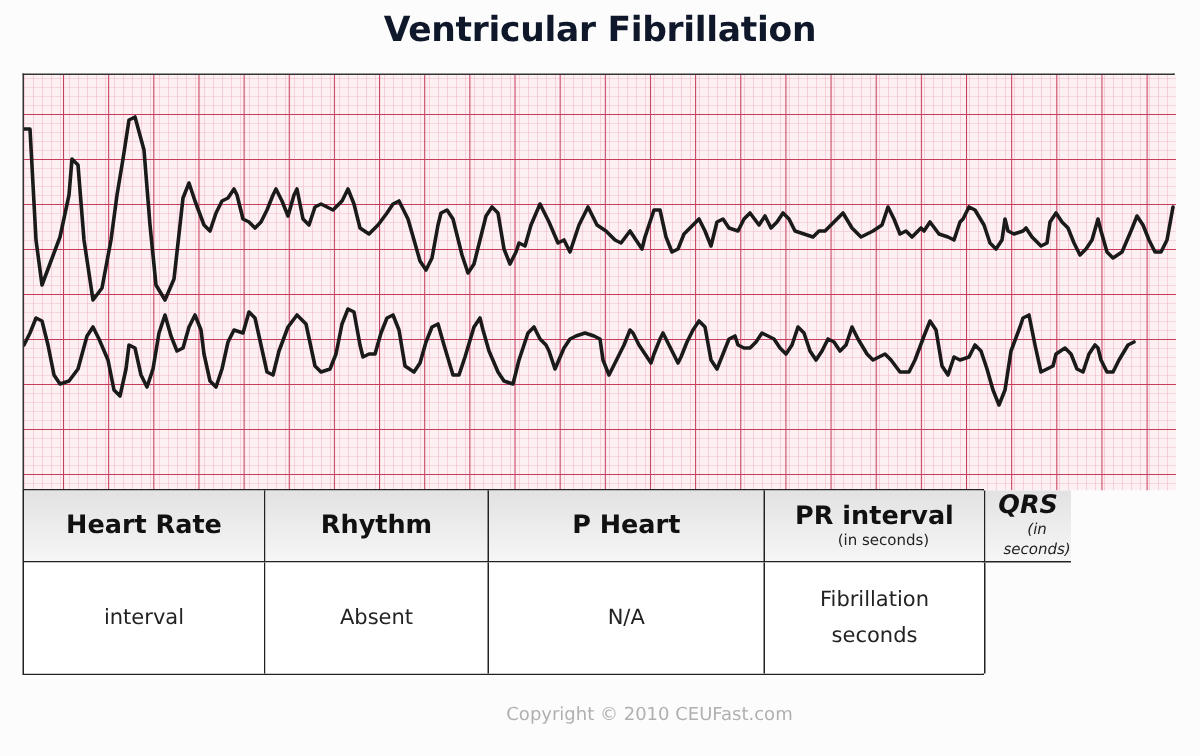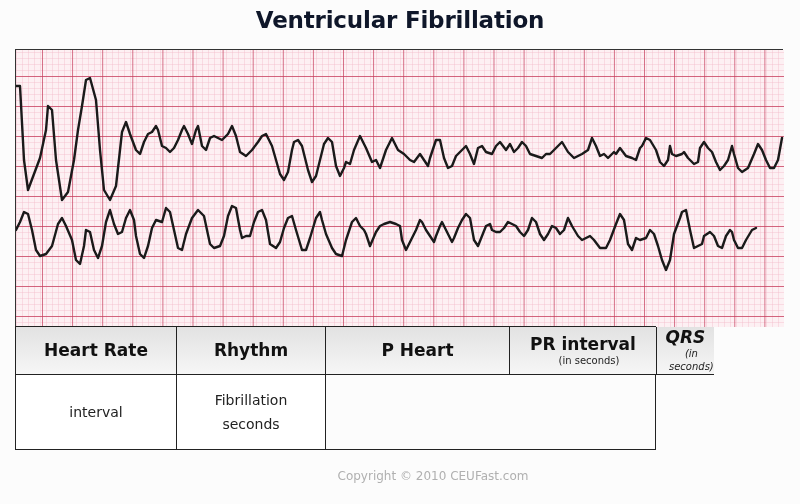--- a/index.html
+++ b/index.html
@@ -82,18 +82,24 @@
   </div>
   <div class="cell hcell">
     <span class="hlabel">QRS</span>
     <span class="hsub">(in seconds)</span>
   </div>
 
   <div class="cell dcell">
     <span>interval</span>
   </div>
   <div class="cell dcell">
+    <span>Absent</span>
+  </div>
+  <div class="cell dcell">
+    <span>N/A</span>
+  </div>
+  <div class="cell dcell">
     <span>Fibrillation</span>
     <span>seconds</span>
   </div>
 </div>
 
 <div class="copyright">Copyright © 2010 CEUFast.com</div>
 
 </body></html>

